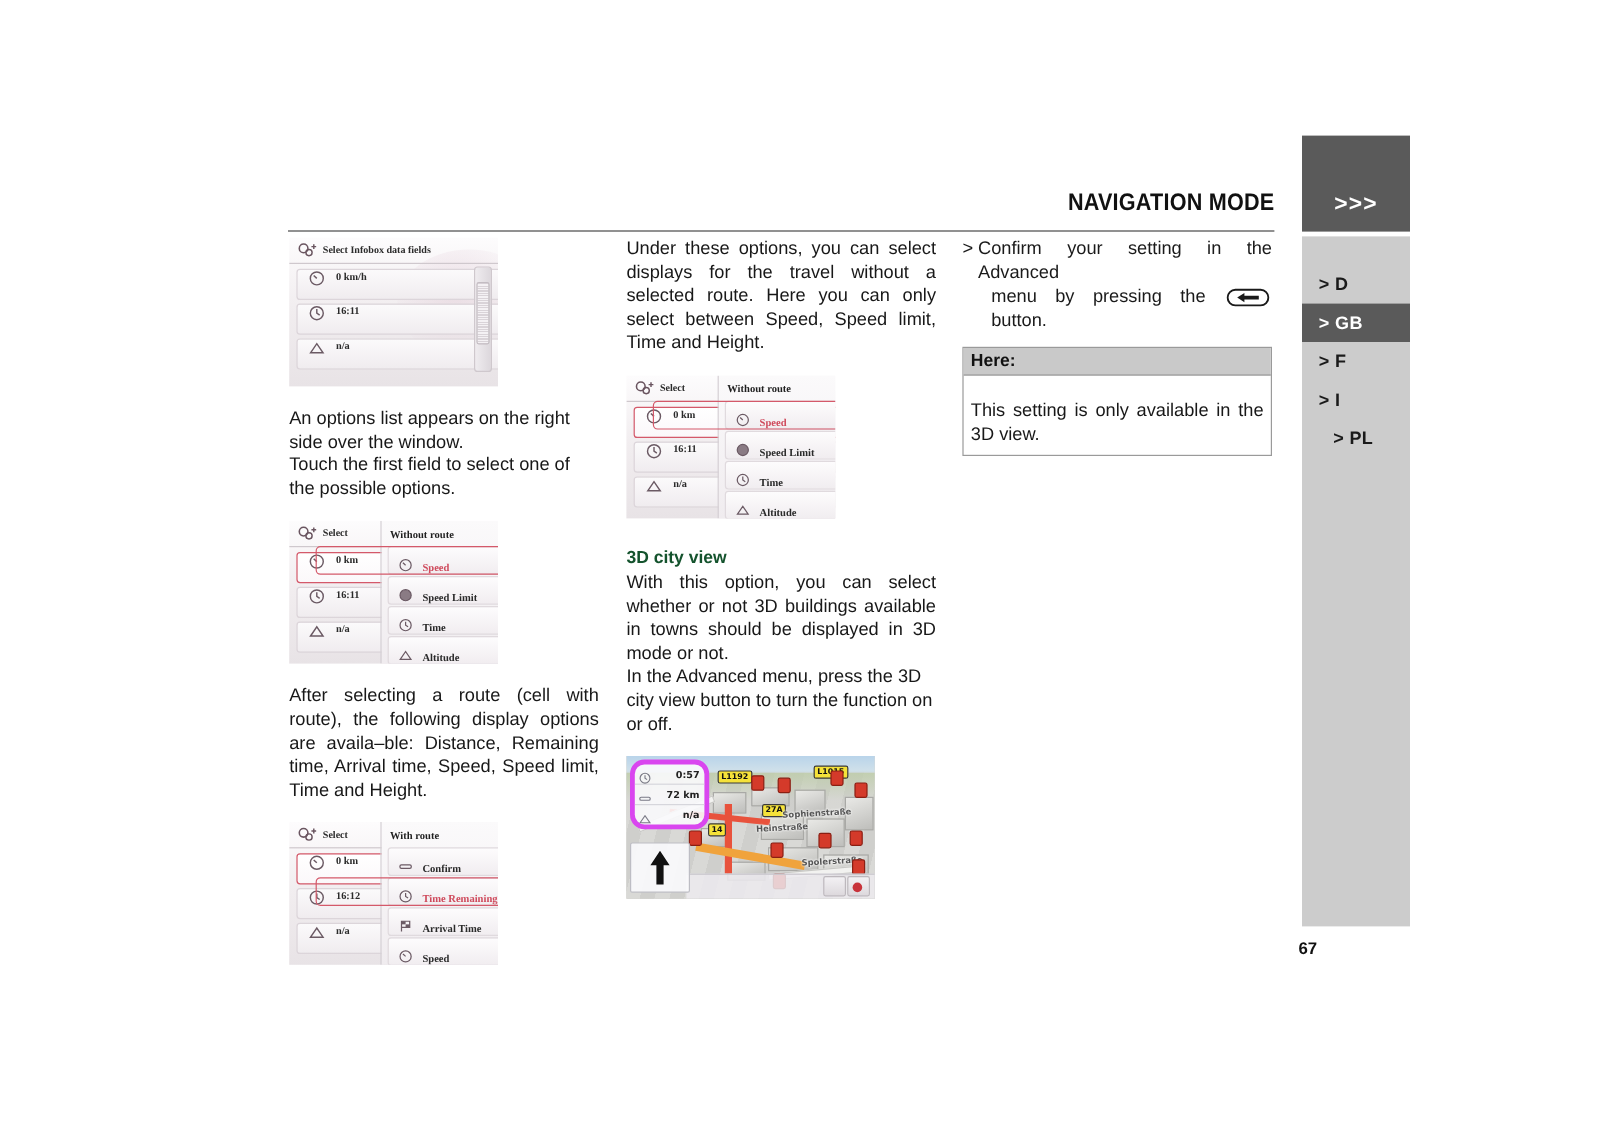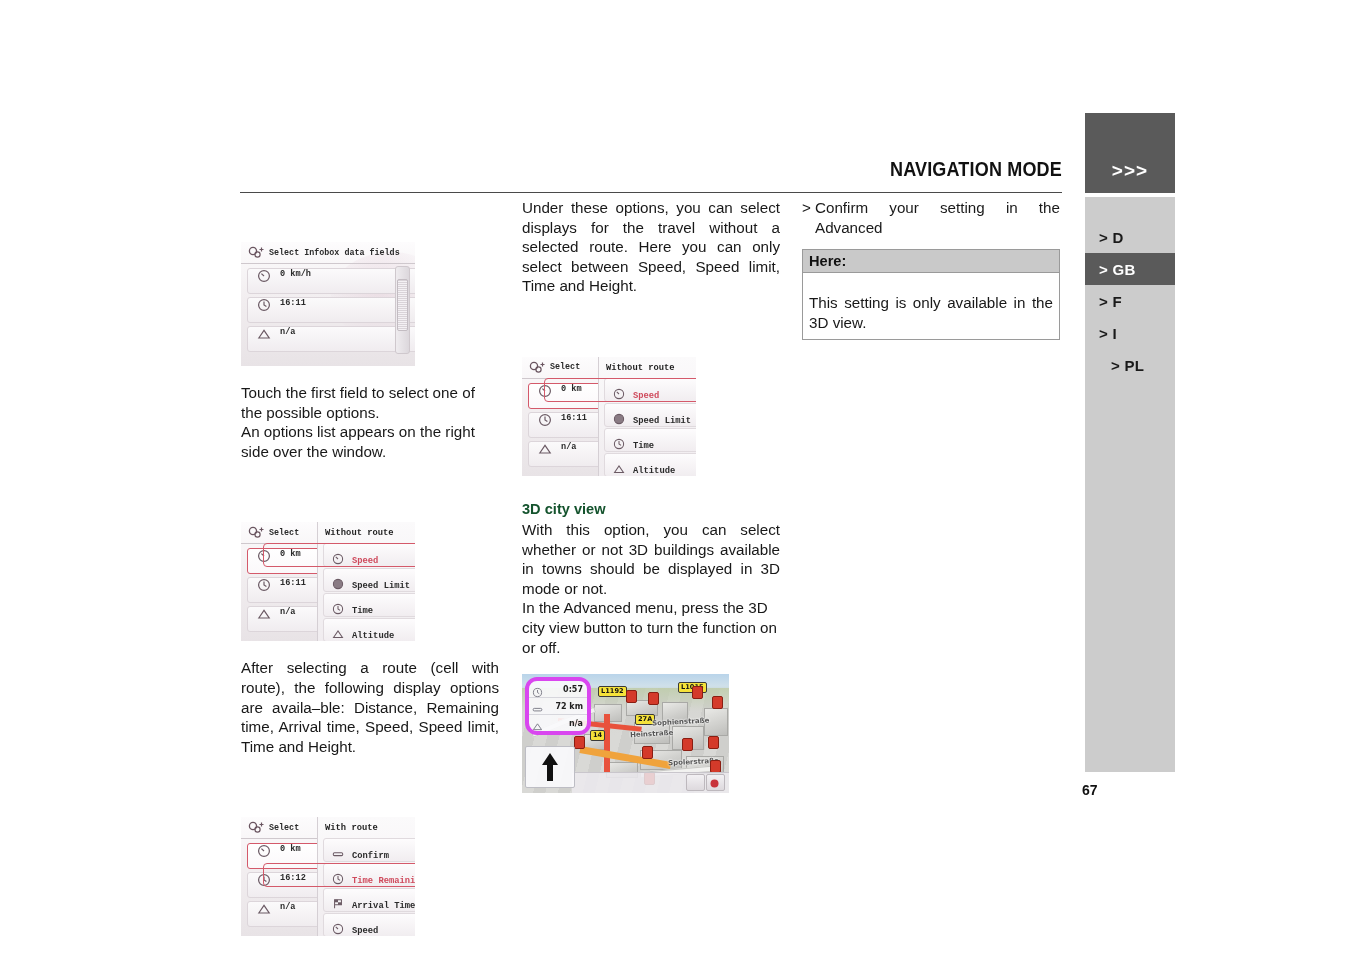--- a/index.html
+++ b/index.html
@@ -173,22 +173,21 @@
   }
 
   
   .shot {
     position: relative;
     width: 174px;
     height: 119px;
     box-sizing: border-box;
     overflow: hidden;
     background: linear-gradient(180deg,#fdfcfd 0%,#f2eef0 45%,#e8e3e6 100%);
-    font-family: Liberation Mono, monospace;
-    margin-top: 44px;
+    font-family: Liberation Serif, serif;
   }
   .shot.tall { height: 124px; }
 
   
   .shot .wm {
     position: absolute;
     left: 52%; top: 8%;
     width: 120px; height: 90px;
     border-radius: 50%;
     background: radial-gradient(circle at 40% 40%, rgba(220,190,205,0.35) 0%, rgba(230,215,225,0.12) 55%, rgba(255,255,255,0) 72%);
@@ -534,22 +533,22 @@
           </span>
         <span class="r-label">n/a</span>
       </div>
     </div>
     <div class="sb-track">
       <div class="sb-thumb"></div>
     </div>
   </div>
 
   <div class="gap-m"></div>
+  <p class="body nojust">An options list appears on the right side over the window.</p>
   <p class="body nojust">Touch the first field to select one of the possible options.</p>
-  <p class="body nojust">An options list appears on the right side over the window.</p>
   <div class="gap-m"></div>
 
   <div class="shot">
     <div class="wm"></div>
     <div class="shot-titlebar">
       <span class="t-icon">
         <svg width="16" height="13" viewBox="0 0 16 13">
             <circle cx="5" cy="5" r="3.6" fill="none" stroke="#6a5560" stroke-width="1.3"></circle>
             <circle cx="9.5" cy="8.5" r="2.6" fill="none" stroke="#6a5560" stroke-width="1.2"></circle>
             <path d="M11.5 3.5h4M13.5 1.5v4" stroke="#6a5560" stroke-width="1.2"></path>
@@ -903,20 +902,30 @@
         </svg>
     </div>
   </div>
 </div>
 
 <div class="col col-3">
 
   <div class="bullet-item">
     <span class="gt">&gt;</span>
     <span>Confirm your setting in the Advanced</span>
+    <span style="display:block; padding-left:11px;">
+      <span>menu by pressing the</span>
+      <span class="ret-btn">
+        <svg width="36" height="16" viewBox="0 0 36 16">
+          <rect x="1" y="1.5" width="34" height="13" rx="6.5" fill="#fff" stroke="#1a1a1a" stroke-width="1.6"></rect>
+          <path d="M9 8 L15 4.2 V6.4 H27 V9.6 H15 V11.8 Z" fill="#1a1a1a"></path>
+        </svg>
+      </span>
+      <span>button.</span>
+    </span>
   </div>
 
   <div class="gap-s"></div>
 
   <div class="note-box">
     <div class="note-head">Here:</div>
     <div class="note-body">This setting is only available in the 3D view.</div>
   </div>
 </div>
 

